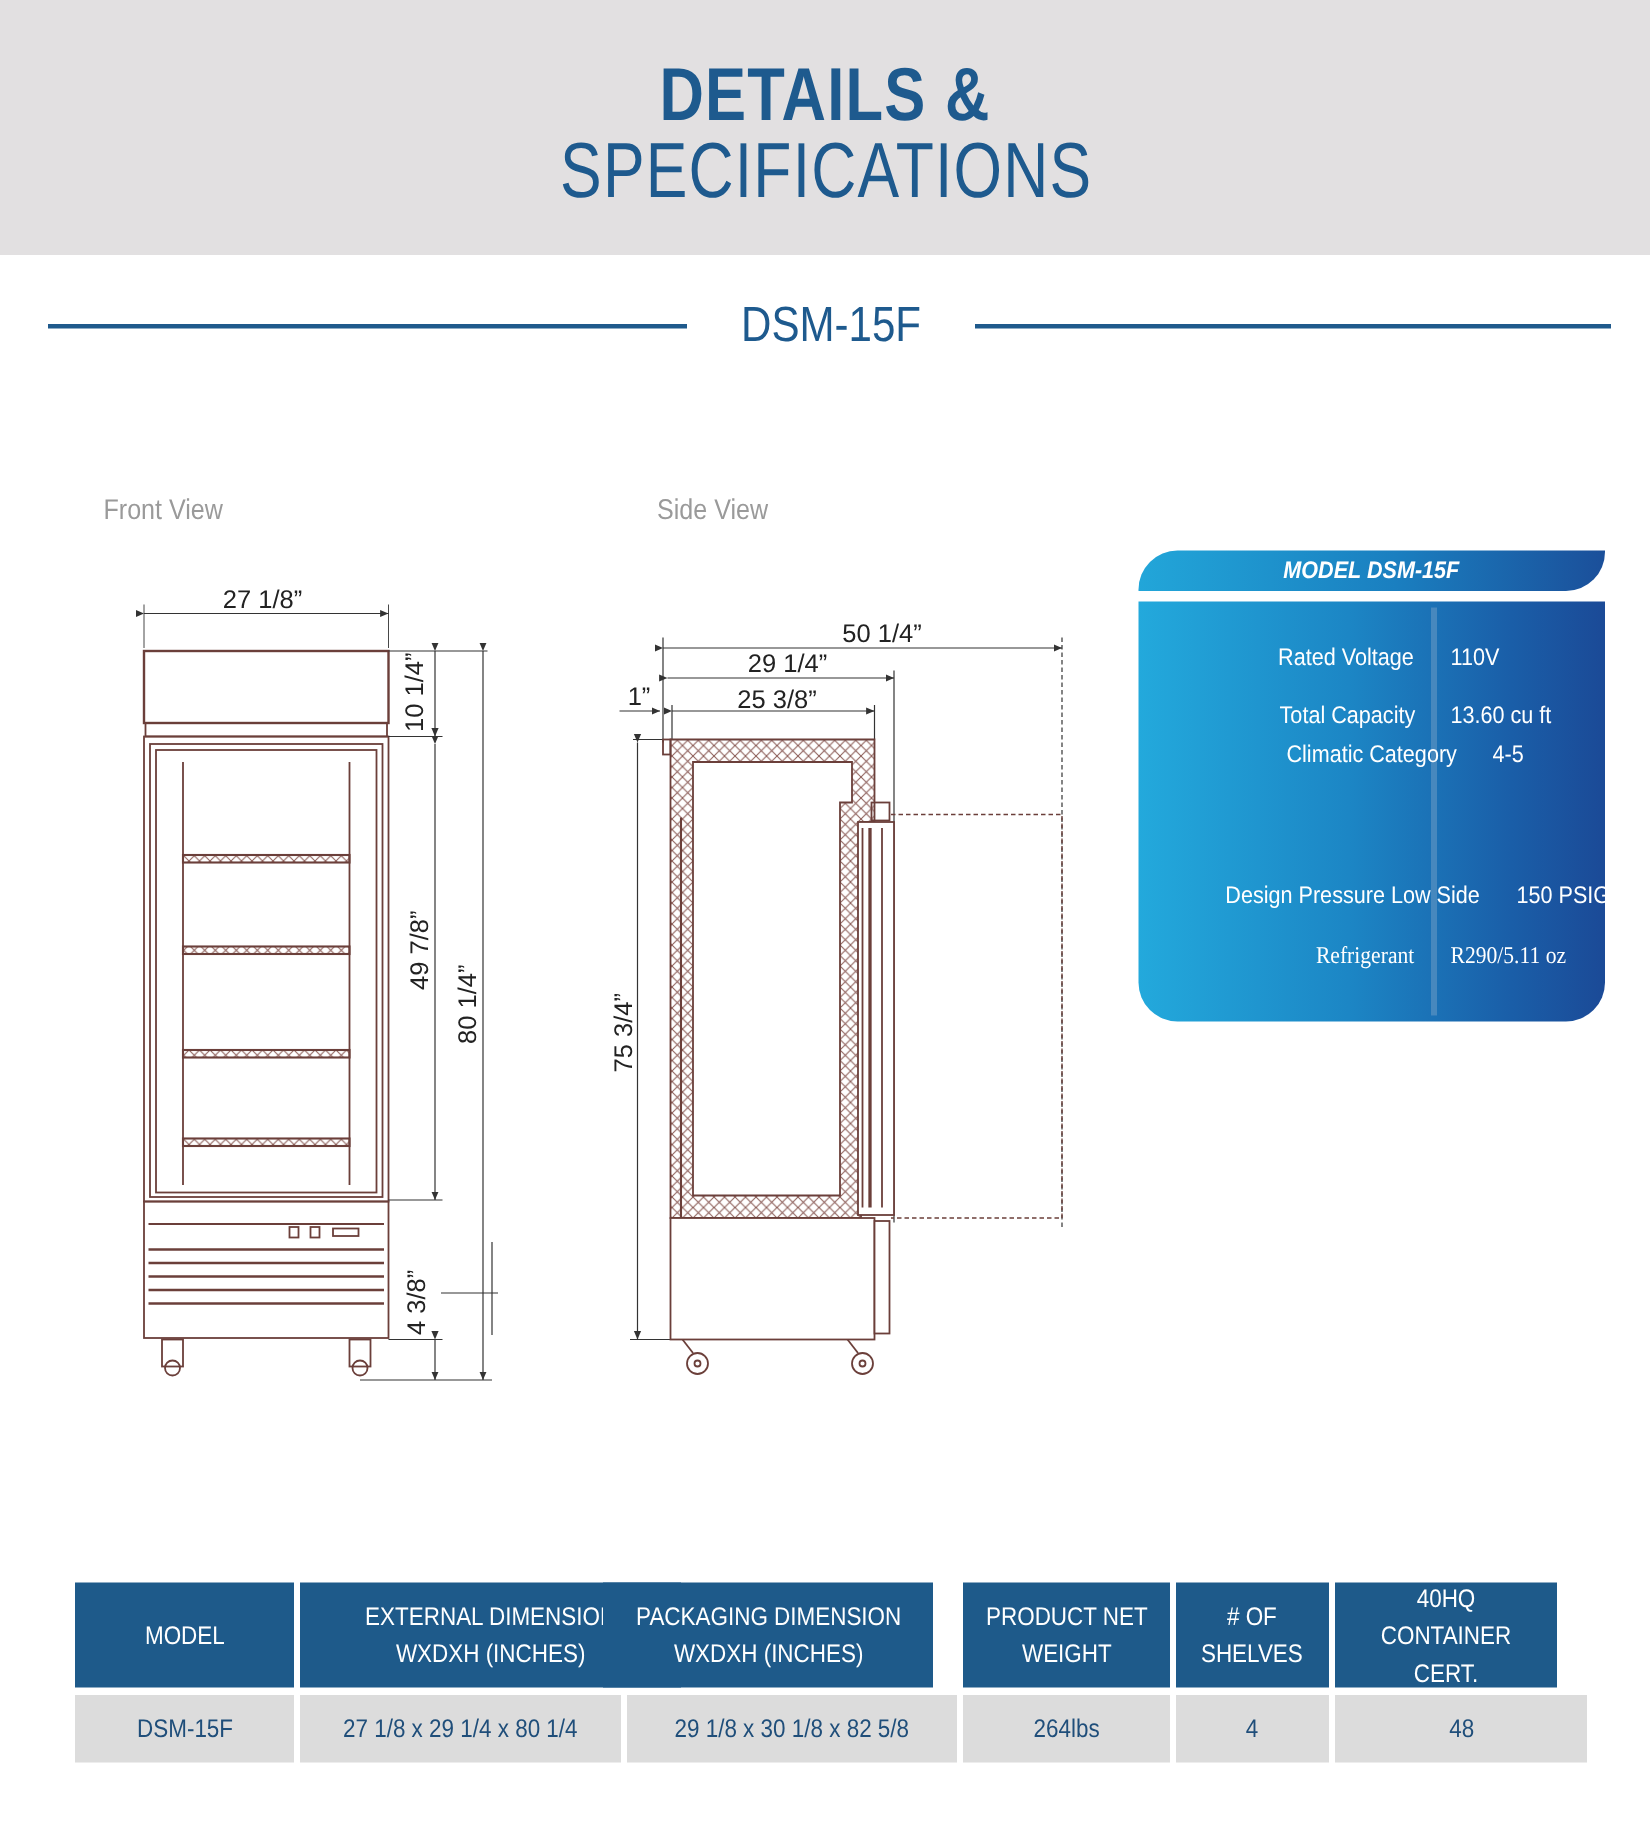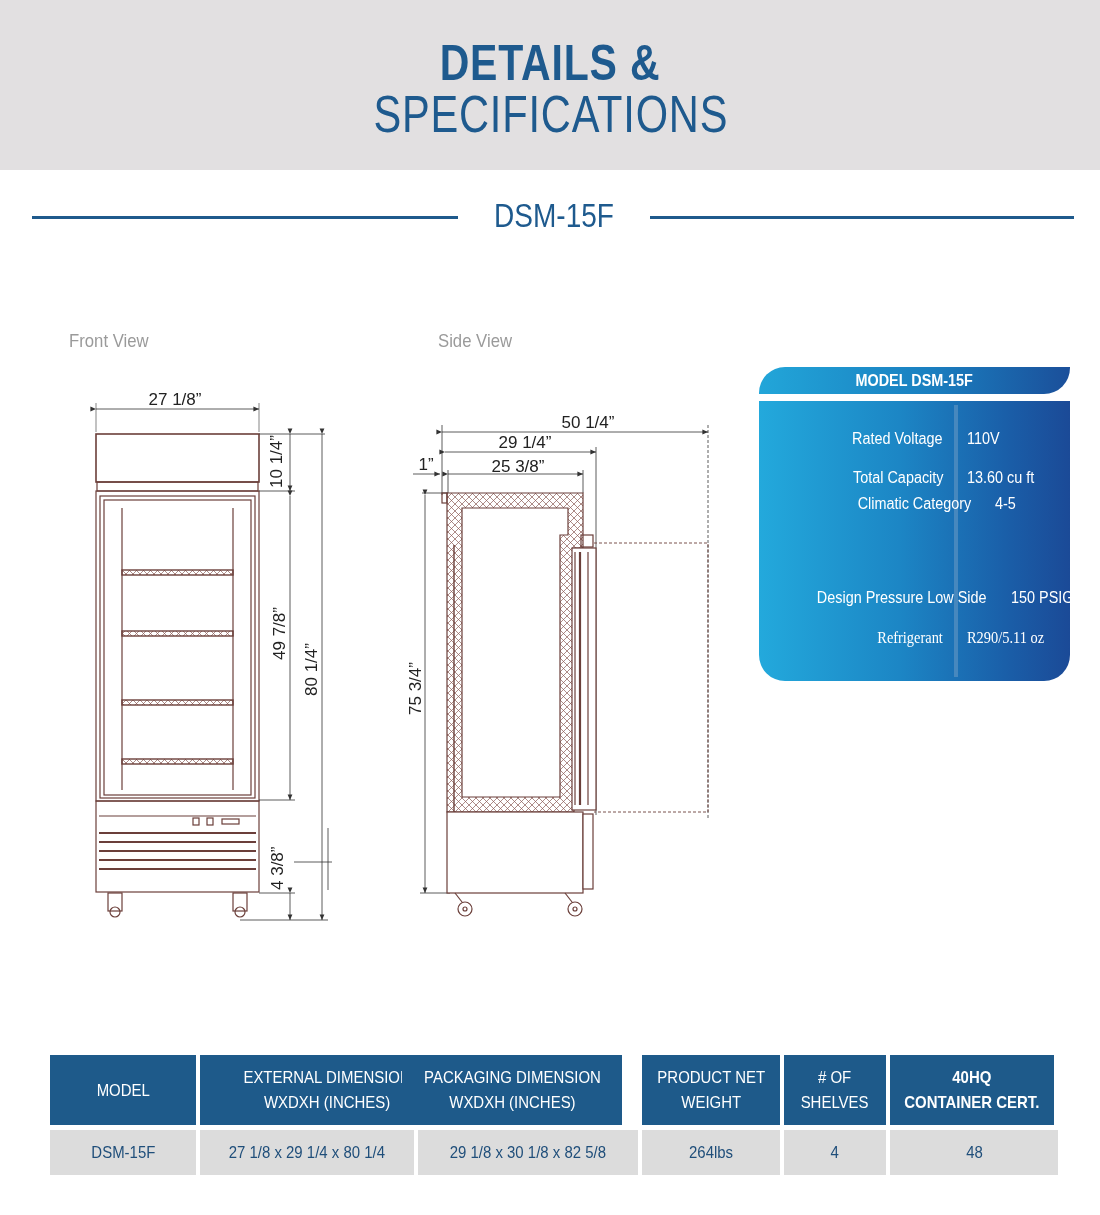--- a/index.html
+++ b/index.html
@@ -38,21 +38,21 @@
 
   .drawing { position: absolute; left: 0; top: 0; }
   .dim-text { font-family: "Liberation Sans", sans-serif; font-size: 17px; fill: #222; }
 
   
   .spec-card { position: absolute; left: 759px; top: 367px; width: 312px; height: 314px; }
   .spec-tab {
     position: absolute; left: 0; top: 0; width: 311px; height: 27px;
     background: linear-gradient(90deg, #22a6d9 0%, #1a7fc0 55%, #1b4f9a 100%);
     border-radius: 26px 0 26px 0;
-    color: #ffffff; font-weight: bold; font-size: 16px; text-align: center; line-height: 27px;
+    color: #ffffff; font-weight: bold; font-size: 16px; text-align: center; line-height: 27px; font-style: italic;
   }
   .spec-tab span { display: inline-block; transform: scaleX(0.9); }
   .spec-body {
     position: absolute; left: 0; top: 34px; width: 311px; height: 280px;
     background: linear-gradient(90deg, #23a9dc 0%, #1c86c5 45%, #1a5ea8 80%, #1b4a97 100%);
     border-radius: 0 0 26px 26px;
   }
   .spec-divider { position: absolute; left: 195px; top: 4px; width: 4px; height: 272px; background: #4f8cc0; opacity: 0.85; }
   .spec-row { position: absolute; left: 0; width: 311px; height: 24px; }
   .spec-label {
@@ -252,21 +252,21 @@
 WXDXH (INCHES)</span>
     </div>
   <div class="th" style="left:592px; width:138px;">
       <span class="cell-text">PRODUCT NET
 WEIGHT</span>
     </div>
   <div class="th" style="left:734px; width:102px;">
       <span class="cell-text"># OF
 SHELVES</span>
     </div>
-  <div class="th" style="left:840px; width:164px;font-weight:bold;">
+  <div class="th" style="left:840px; width:148px;">
       <span class="cell-text">40HQ
 CONTAINER CERT.</span>
     </div>
 
   <div class="td" style="left:0; width:146px;">
       <span class="cell-text">DSM-15F</span>
     </div>
   <div class="td" style="left:150px; width:214px;">
       <span class="cell-text">27 1/8 x 29 1/4 x 80 1/4</span>
     </div>

